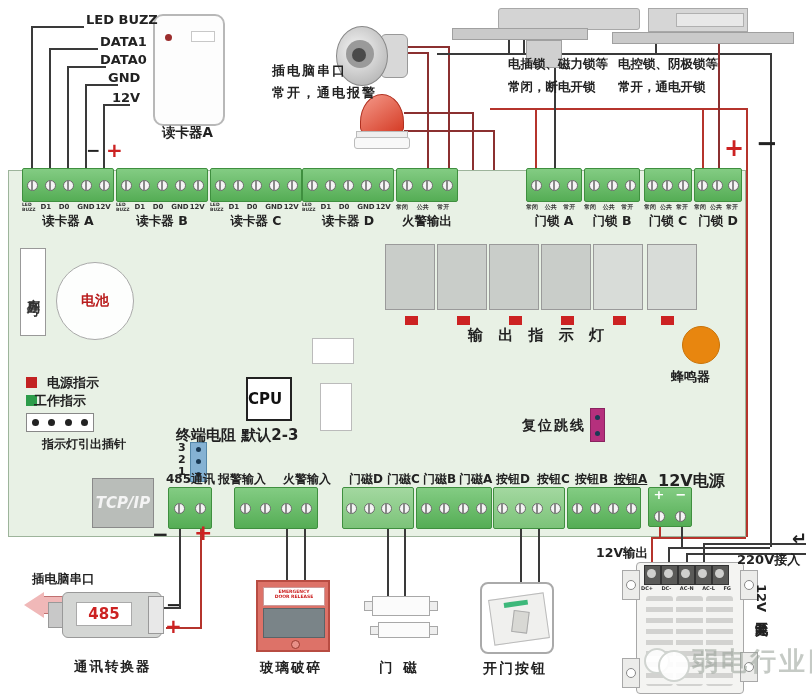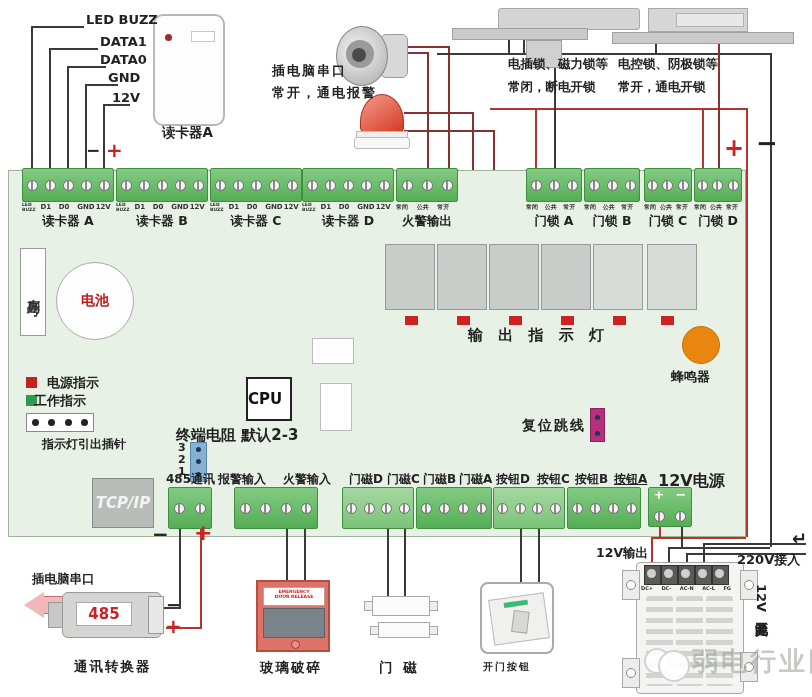--- a/index.html
+++ b/index.html
@@ -444,21 +444,21 @@
   <div class="dev" style="left:370px;top:626px;width:9px;height:9px;background:#eee;border:1px solid #a8a8a8;"></div>
   <div class="dev" style="left:429px;top:626px;width:9px;height:9px;background:#eee;border:1px solid #a8a8a8;"></div>
   <span class="lbl" style="left:379px;top:659px;font-size:13.5px;letter-spacing:3px;">门 磁</span>
 
   <div class="dev" style="left:480px;top:582px;width:74px;height:72px;background:#fff;border:2px solid #aaa;border-radius:8px;">
     <div style="position:absolute;left:9px;top:12px;width:54px;height:44px;background:#f0f0ee;border:1px solid #bbb;transform:rotate(-8deg);">
       <div style="position:absolute;left:14px;top:4px;width:24px;height:5px;background:#3db87a;"></div>
       <div style="position:absolute;left:20px;top:14px;width:14px;height:20px;background:#d8d8d4;border:1px solid #aaa;transform:rotate(15deg);"></div>
     </div>
   </div>
-  <span class="lbl" style="left:483px;top:660px;font-size:10px;letter-spacing:2px;">开门按钮</span>
+  <span class="lbl" style="left:483px;top:660px;font-size:14px;letter-spacing:2px;">开门按钮</span>
 
   <div class="dev" style="left:636px;top:562px;width:108px;height:132px;background:#f4f4f2;border:1px solid #a8a8a8;border-radius:4px;"></div>
   <div class="ear" style="left:622px;top:570px;">
       <div class="hole"></div>
     </div>
   <div class="ear" style="left:740px;top:570px;">
       <div class="hole"></div>
     </div>
   <div class="ear" style="left:622px;top:658px;">
       <div class="hole"></div>

